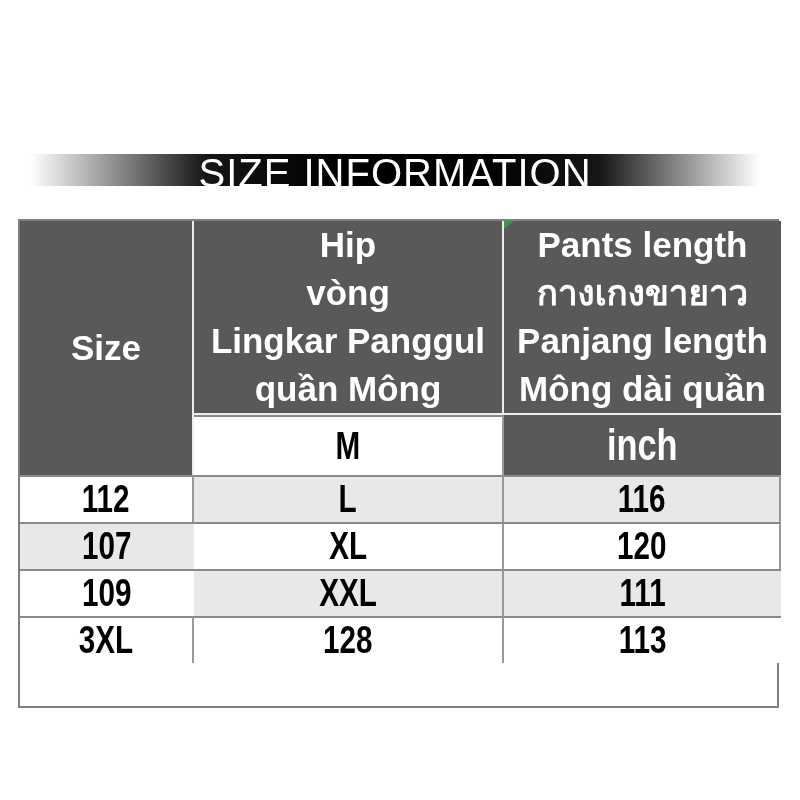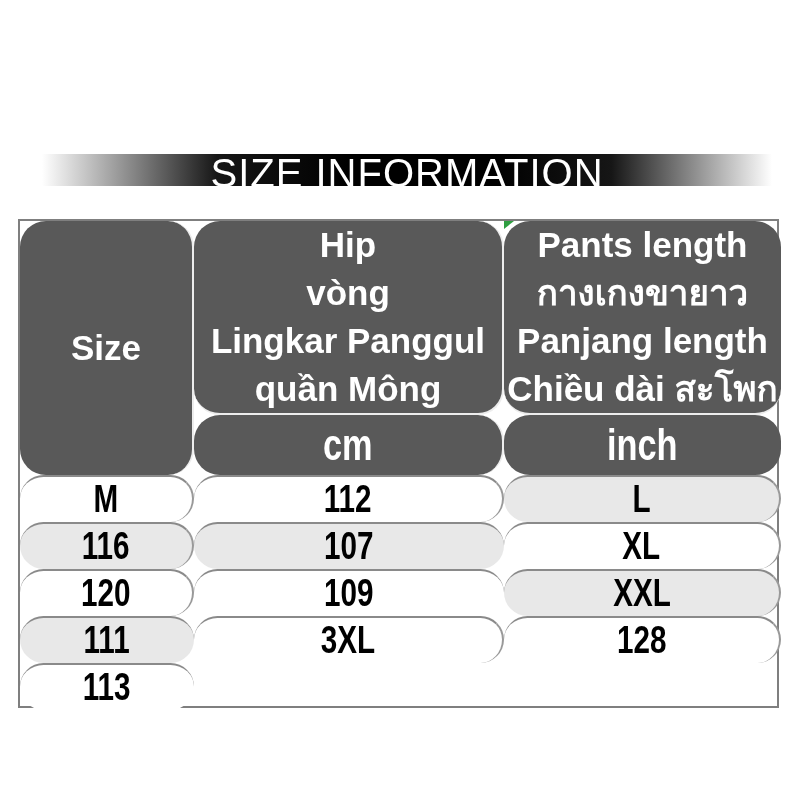--- a/index.html
+++ b/index.html
@@ -2,40 +2,40 @@
 <html><head>
 <meta charset="utf-8">
 <style>
   * { margin:0; padding:0; box-sizing:border-box; }
   html,body { width:800px; height:800px; background:#ffffff;
     font-family:"Liberation Sans","DejaVu Sans",sans-serif; }
   .page { position:relative; width:800px; height:800px; overflow:hidden; background:#fff; }
 
   
   .title-band {
-    position:absolute; left:42px; top:154px; width:730px; height:32px;
+    position:absolute; left:30px; top:154px; width:730px; height:32px;
     background:linear-gradient(90deg,#ffffff 0%,#161616 24%,#000000 42%,#000000 62%,#161616 78%,#ffffff 100%);
     overflow:hidden; display:flex; justify-content:center;
   }
   .title-text {
     color:#ffffff; font-size:40px; line-height:40px; margin-top:-1px;
     font-weight:400; letter-spacing:1px; white-space:nowrap;
   }
 
   
   .size-table {
     position:absolute; left:18px; top:219px;
     width:761px; height:489px;
     border:2px solid #7f7f7f;
     display:grid;
     grid-template-columns:174px 310px 277px;
     grid-template-rows:194px 60px repeat(5,47px);
     background:#fff;
   }
-  .cell { display:flex; align-items:center; justify-content:center;border-radius:26px; }
+  .cell { display:flex; align-items:center; justify-content:center; }
 
   .hdr { background:#595959; color:#ffffff; font-weight:bold; }
   .size-cell { grid-row:1 / span 2; grid-column:1; border-right:2px solid #ededed; font-size:35px; }
   .hip-cell  { grid-row:1; grid-column:2; border-right:2px solid #ededed; border-bottom:2px solid #ededed;
                flex-direction:column; }
   .pants-cell{ grid-row:1; grid-column:3; border-bottom:2px solid #ededed;
                flex-direction:column; position:relative; }
   .hdr-line  { font-size:35px; line-height:48px; white-space:nowrap; }
   .unit-cm   { grid-row:2; grid-column:2; border-right:2px solid #ededed; }
   .unit-inch { grid-row:2; grid-column:3; }
@@ -71,26 +71,23 @@
       <span class="hdr-line">vòng</span>
       <span class="hdr-line">Lingkar Panggul</span>
       <span class="hdr-line">quần Mông</span>
     </div>
 
     <div class="cell hdr pants-cell">
       <span class="green-marker"></span>
       <span class="hdr-line">Pants length</span>
       <span class="hdr-line">กางเกงขายาว</span>
       <span class="hdr-line">Panjang length</span>
-      <span class="hdr-line">Chiều dài สะโพก</span>
+      <span class="hdr-line">Mông dài quần</span>
     </div>
 
-    <div class="cell hdr unit-cm">
-      <span class="unit-text">cm</span>
-    </div>
     <div class="cell hdr unit-inch">
       <span class="unit-text">inch</span>
     </div>
 
     <div class="cell data-cell c1">
       <span class="cond">M</span>
       </div>
     <div class="cell data-cell c2">
       <span class="cond">112</span>
       </div>

